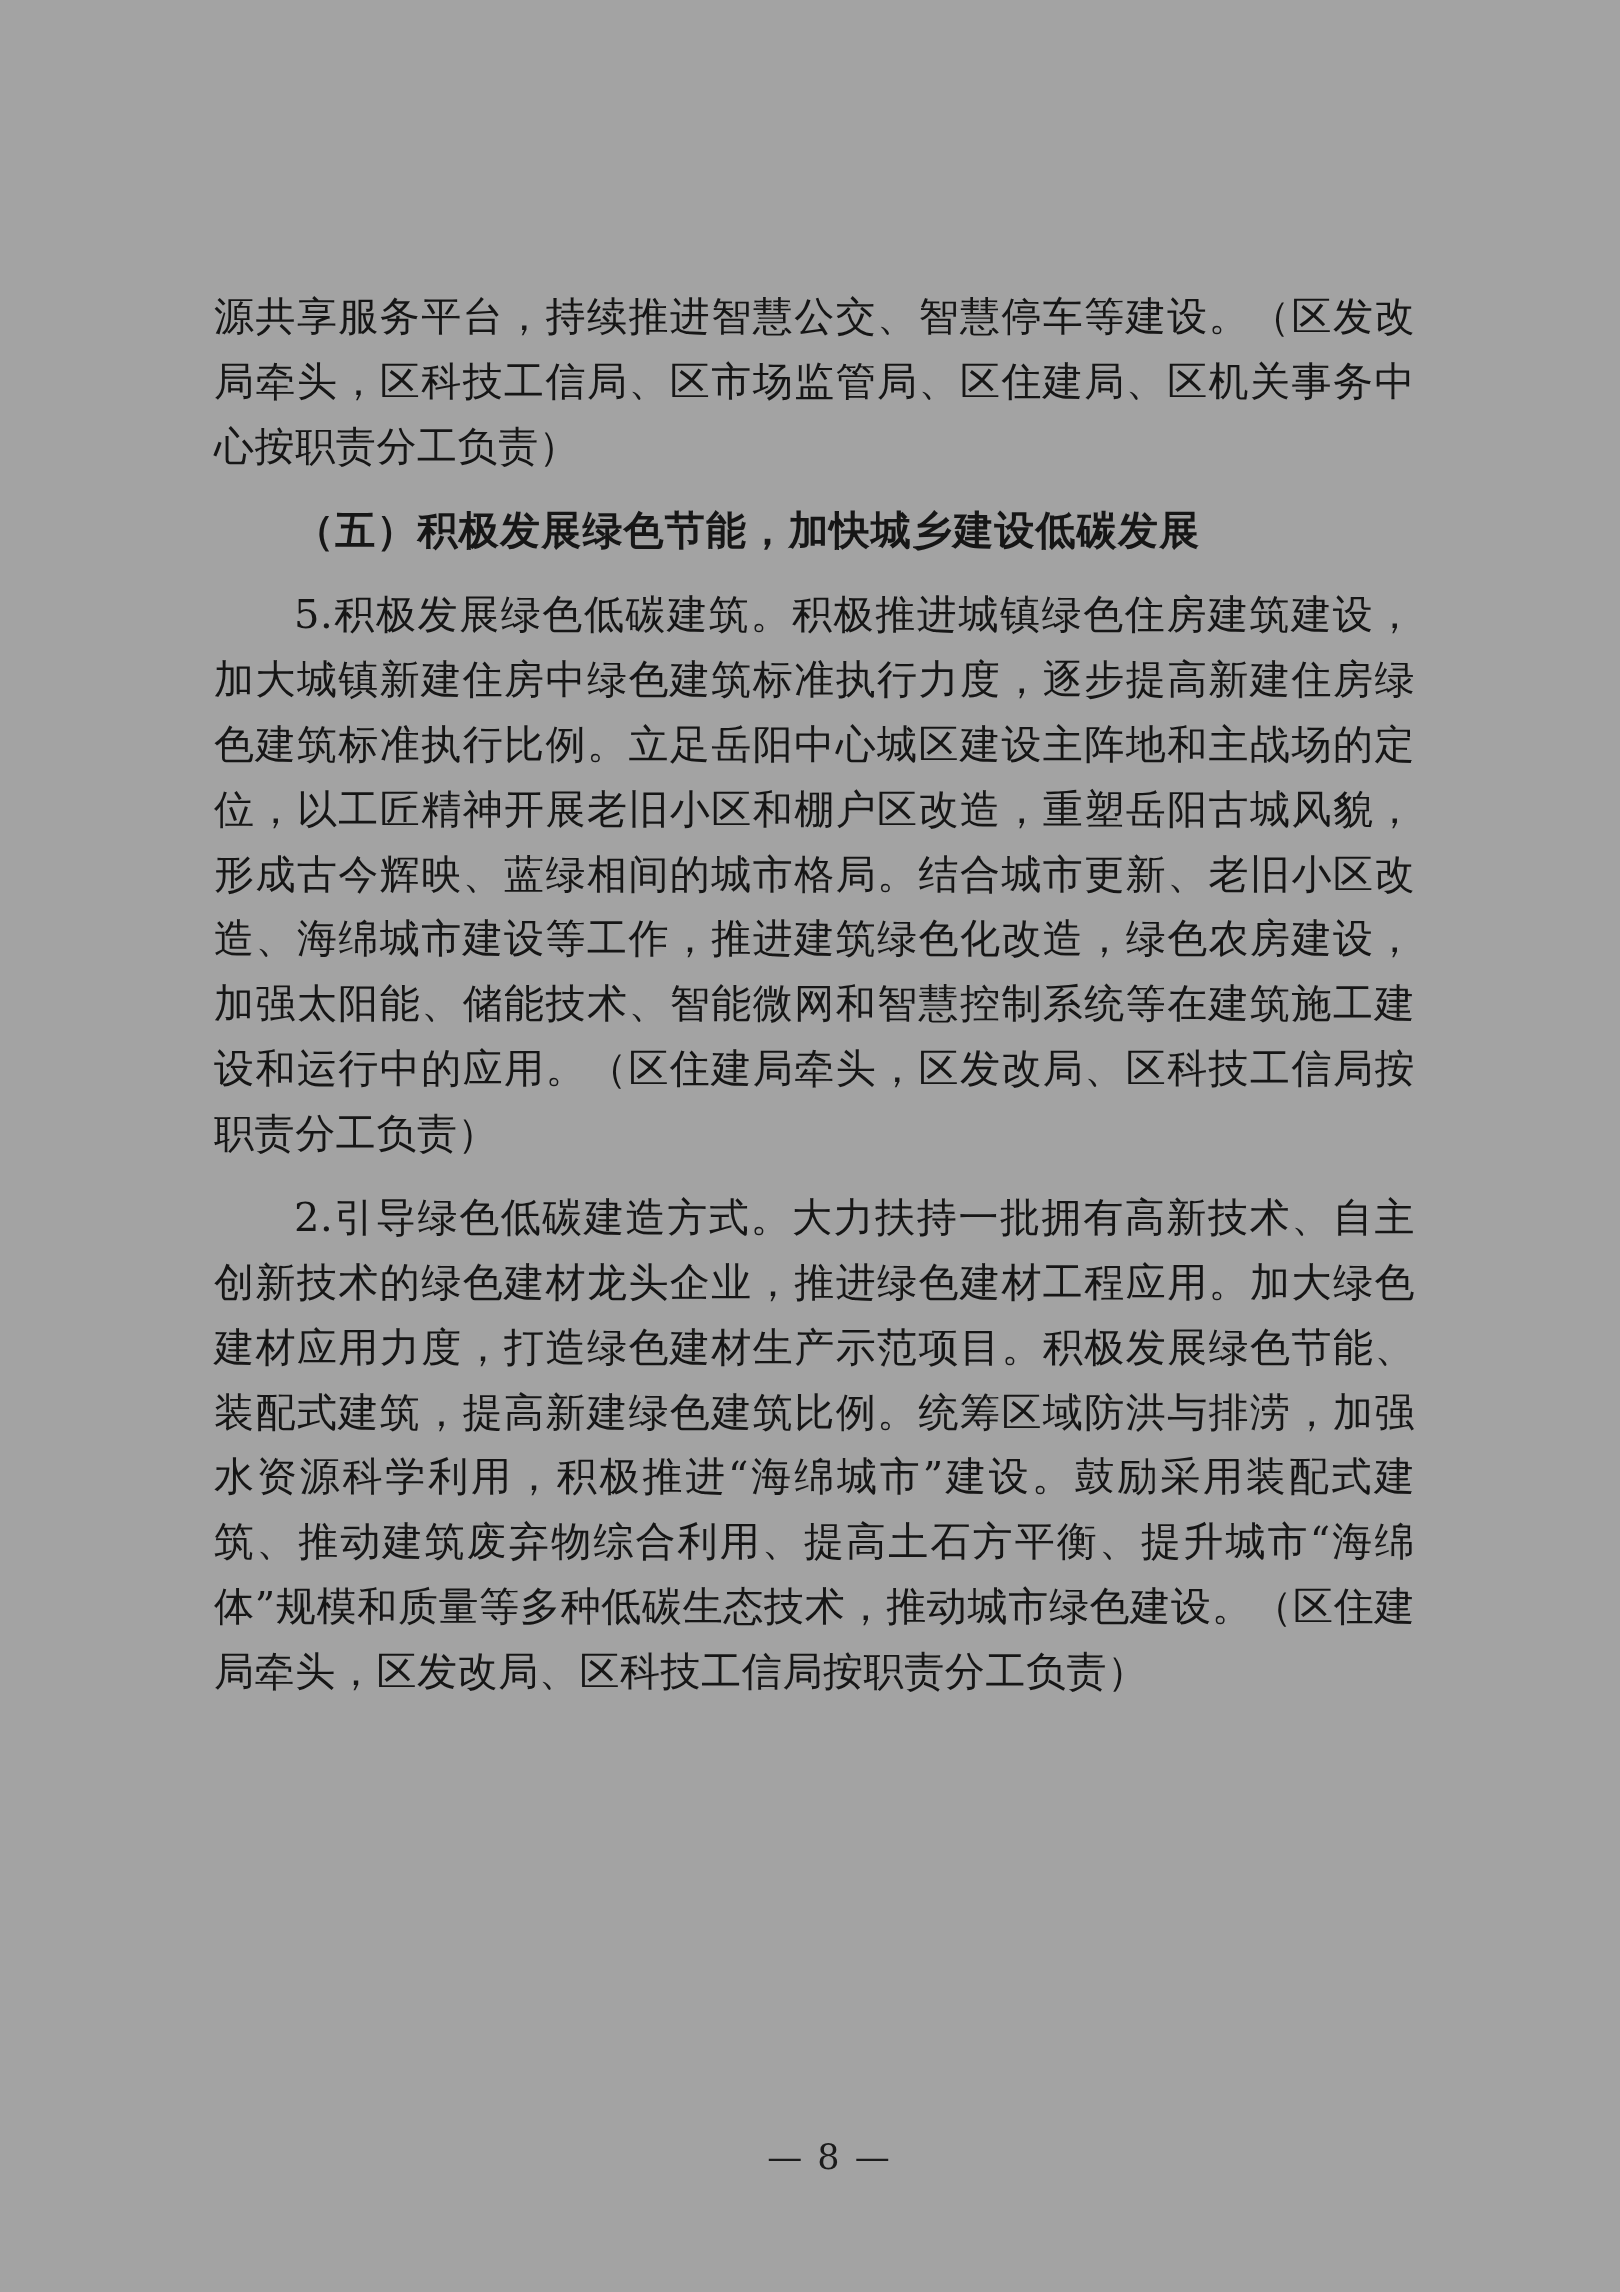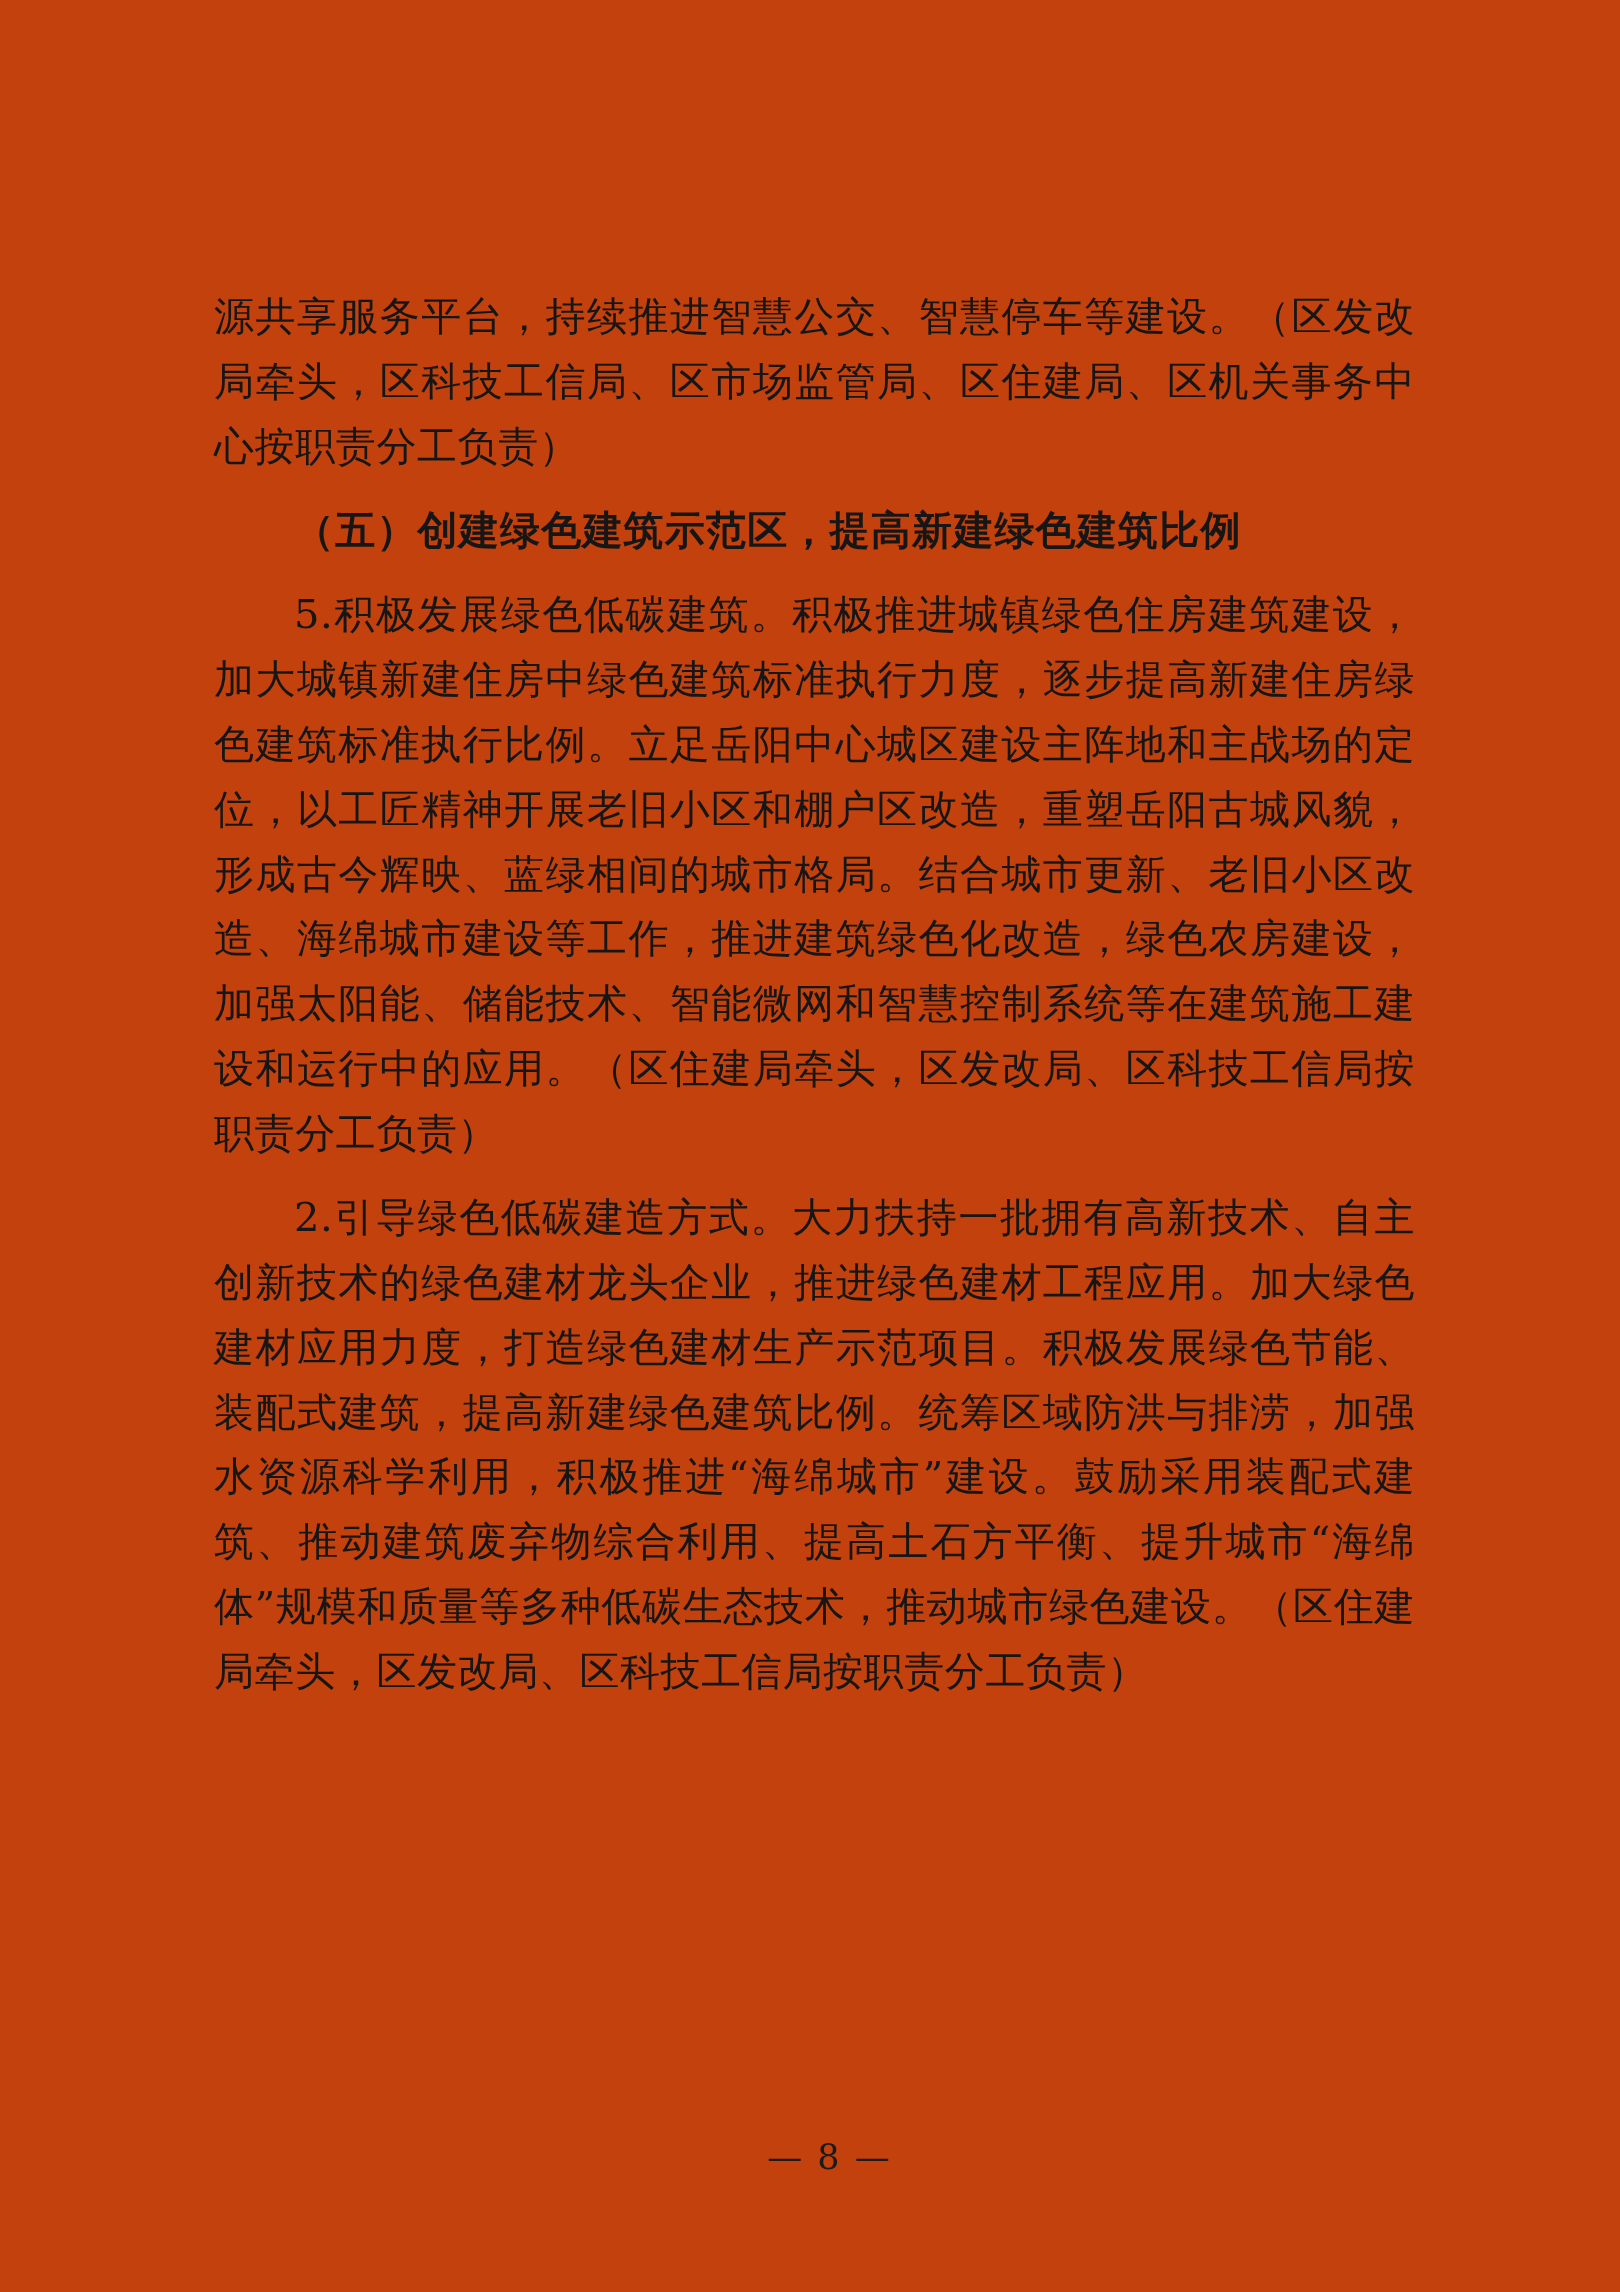--- a/index.html
+++ b/index.html
@@ -4,21 +4,21 @@
 <style>
   html, body {
     margin: 0;
     padding: 0;
     background: #ffffff;
   }
   .page {
     position: relative;
     width: 1620px;
     height: 2293px;
-    background: #c2410c;
+    background: #a3a3a3;
     font-family: "DejaVu Serif", serif;
     overflow: hidden;
   }
   .doc-body {
     position: absolute;
     left: 214px;
     top: 284px;
     width: 1201px;
   }
   p {
@@ -62,21 +62,21 @@
 <body>
 
 <div class="page">
 
   <div class="doc-body">
 
     <p class="cont">源共享服务平台，持续推进智慧公交、智慧停车等建设。（区发改局牵头，区科技工信局、区市场监管局、区住建局、区机关事务中心按职责分工负责）</p>
 
     <div class="gap"></div>
 
-    <p class="heading">（五）创建绿色建筑示范区，提高新建绿色建筑比例</p>
+    <p class="heading">（五）积极发展绿色节能，加快城乡建设低碳发展</p>
 
     <div class="gap"></div>
 
     <p class="indent">5.积极发展绿色低碳建筑。积极推进城镇绿色住房建筑建设，加大城镇新建住房中绿色建筑标准执行力度，逐步提高新建住房绿色建筑标准执行比例。立足岳阳中心城区建设主阵地和主战场的定位，以工匠精神开展老旧小区和棚户区改造，重塑岳阳古城风貌，形成古今辉映、蓝绿相间的城市格局。结合城市更新、老旧小区改造、海绵城市建设等工作，推进建筑绿色化改造，绿色农房建设，加强太阳能、储能技术、智能微网和智慧控制系统等在建筑施工建设和运行中的应用。（区住建局牵头，区发改局、区科技工信局按职责分工负责）</p>
 
     <div class="gap"></div>
 
     <p class="indent">2.引导绿色低碳建造方式。大力扶持一批拥有高新技术、自主创新技术的绿色建材龙头企业，推进绿色建材工程应用。加大绿色建材应用力度，打造绿色建材生产示范项目。积极发展绿色节能、装配式建筑，提高新建绿色建筑比例。统筹区域防洪与排涝，加强水资源科学利用，积极推进“海绵城市”建设。鼓励采用装配式建筑、推动建筑废弃物综合利用、提高土石方平衡、提升城市“海绵体”规模和质量等多种低碳生态技术，推动城市绿色建设。（区住建局牵头，区发改局、区科技工信局按职责分工负责）</p>
 
   </div>

